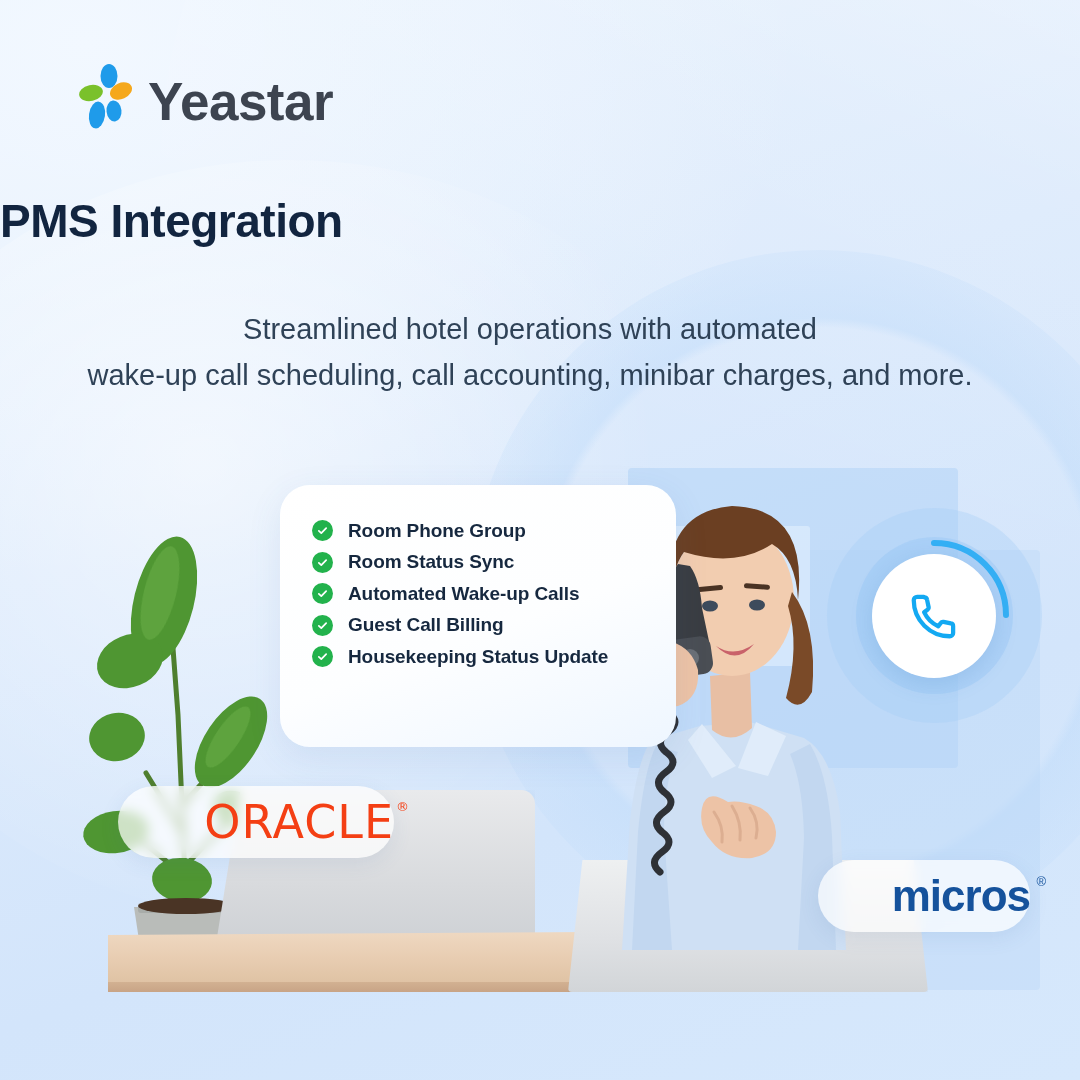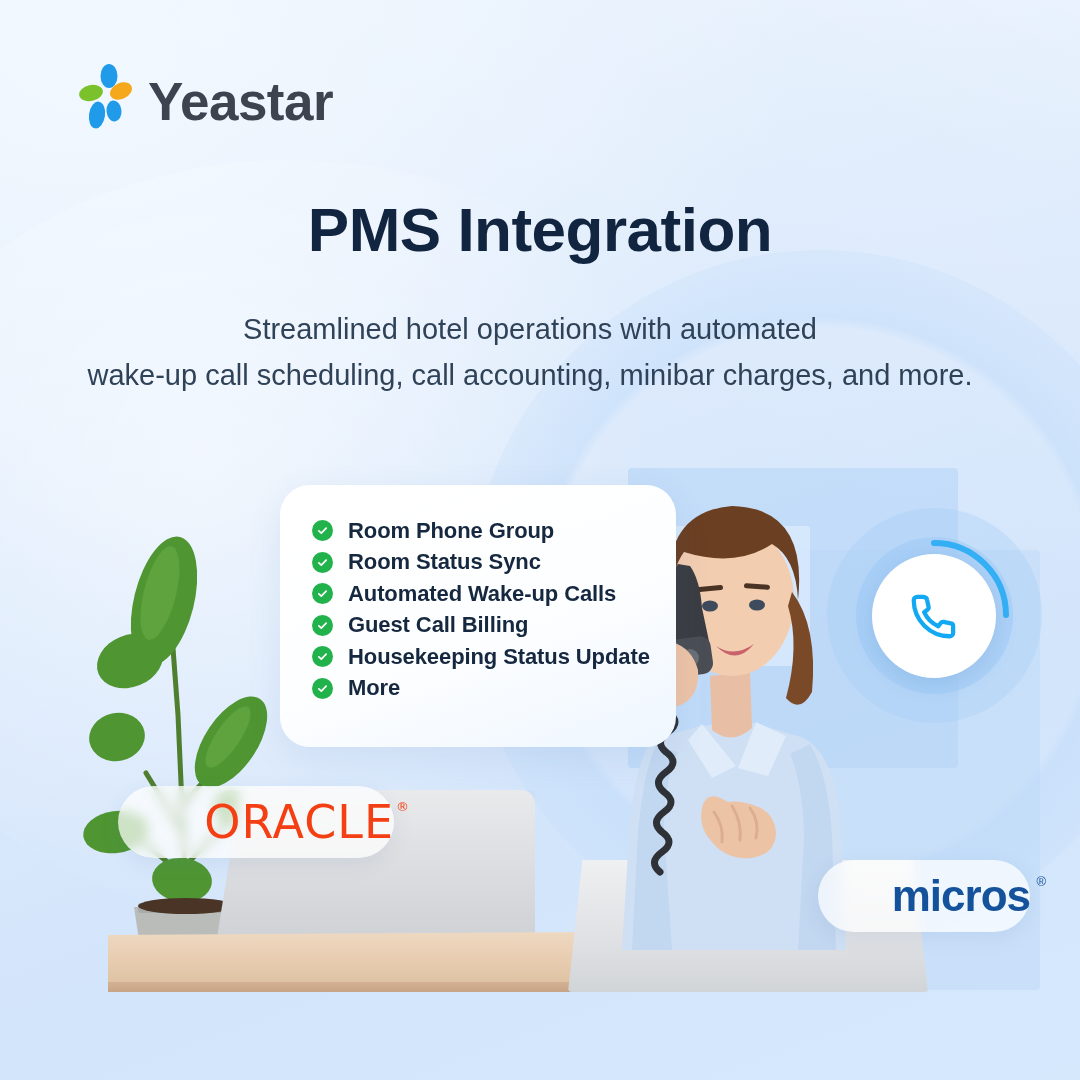--- a/index.html
+++ b/index.html
@@ -67,22 +67,21 @@
     color: #3d4450;
     line-height: 1;
     margin-top: 9px;
   }
 
   .title {
     position: absolute;
     top: 196px;
     left: 0;
     width: 1080px;
-    text-align: center;
-    font-size: 62px;
+    font-size: 46px;
     font-weight: 700;
     letter-spacing: -0.5px;
     color: #122540;
     line-height: 1.1;
   }
   .subtitle {
     position: absolute;
     top: 307px;
     left: 0;
     width: 1060px;
@@ -234,21 +233,21 @@
     width: 21px;
     height: 21px;
     border-radius: 50%;
     background: #22b24c;
     flex: 0 0 auto;
     display: flex;
     align-items: center;
     justify-content: center;
   }
   .feature-label {
-    font-size: 22px;
+    font-size: 19px;
     font-weight: 700;
     color: #16283f;
     letter-spacing: -0.1px;
     white-space: nowrap;
   }
 
   
   .pill {
     position: absolute;
     border-radius: 999px;
@@ -465,28 +464,20 @@
       <span class="feature-label">Guest Call Billing</span>
     </div>
     <div class="feature-row">
       <span class="check">
         <svg width="13" height="13" viewBox="0 0 16 16">
             <path d="M3.5 8.4 L6.5 11.3 L12.5 5" stroke="#ffffff" stroke-width="2.1" fill="none" stroke-linecap="round" stroke-linejoin="round"></path>
           </svg>
       </span>
       <span class="feature-label">Housekeeping Status Update</span>
     </div>
-    <div class="feature-row">
-      <span class="check">
-        <svg width="13" height="13" viewBox="0 0 16 16">
-            <path d="M3.5 8.4 L6.5 11.3 L12.5 5" stroke="#ffffff" stroke-width="2.1" fill="none" stroke-linecap="round" stroke-linejoin="round"></path>
-          </svg>
-      </span>
-      <span class="feature-label">More</span>
-    </div>
   </div>
 
   <div class="pill pill-oracle">
     <span class="oracle-word">
       <span>ORACLE</span><sup>®</sup>
     </span>
   </div>
 
   <div class="pill pill-micros">
     <span class="micros-word">

